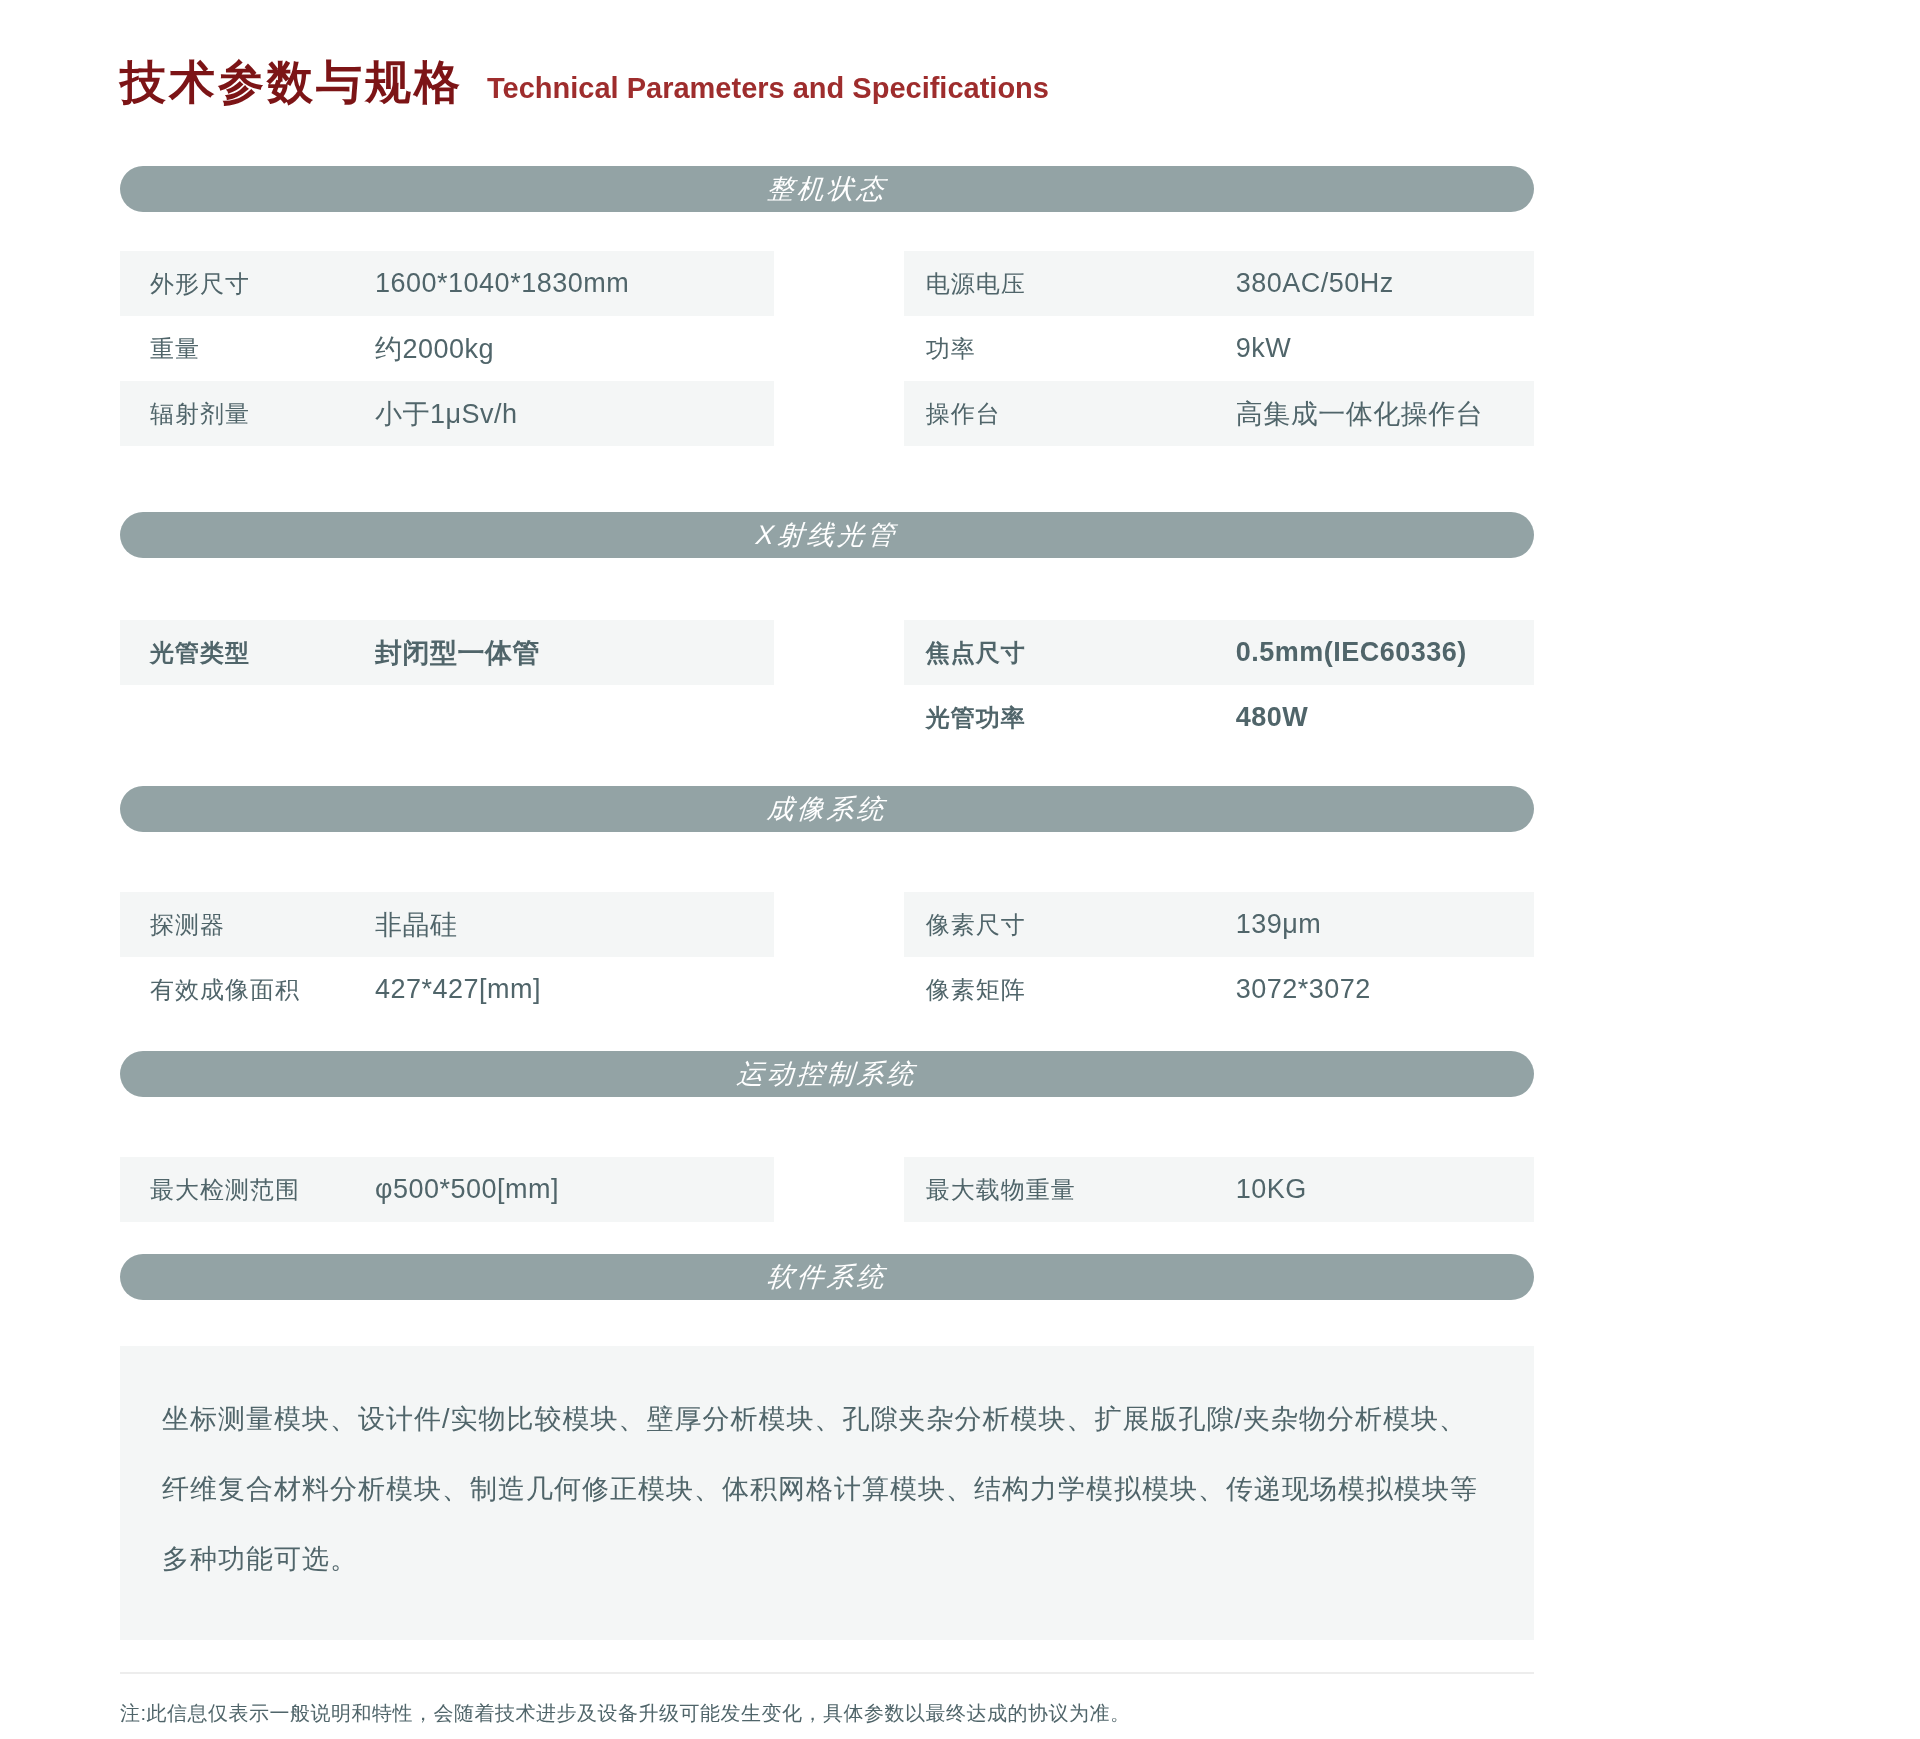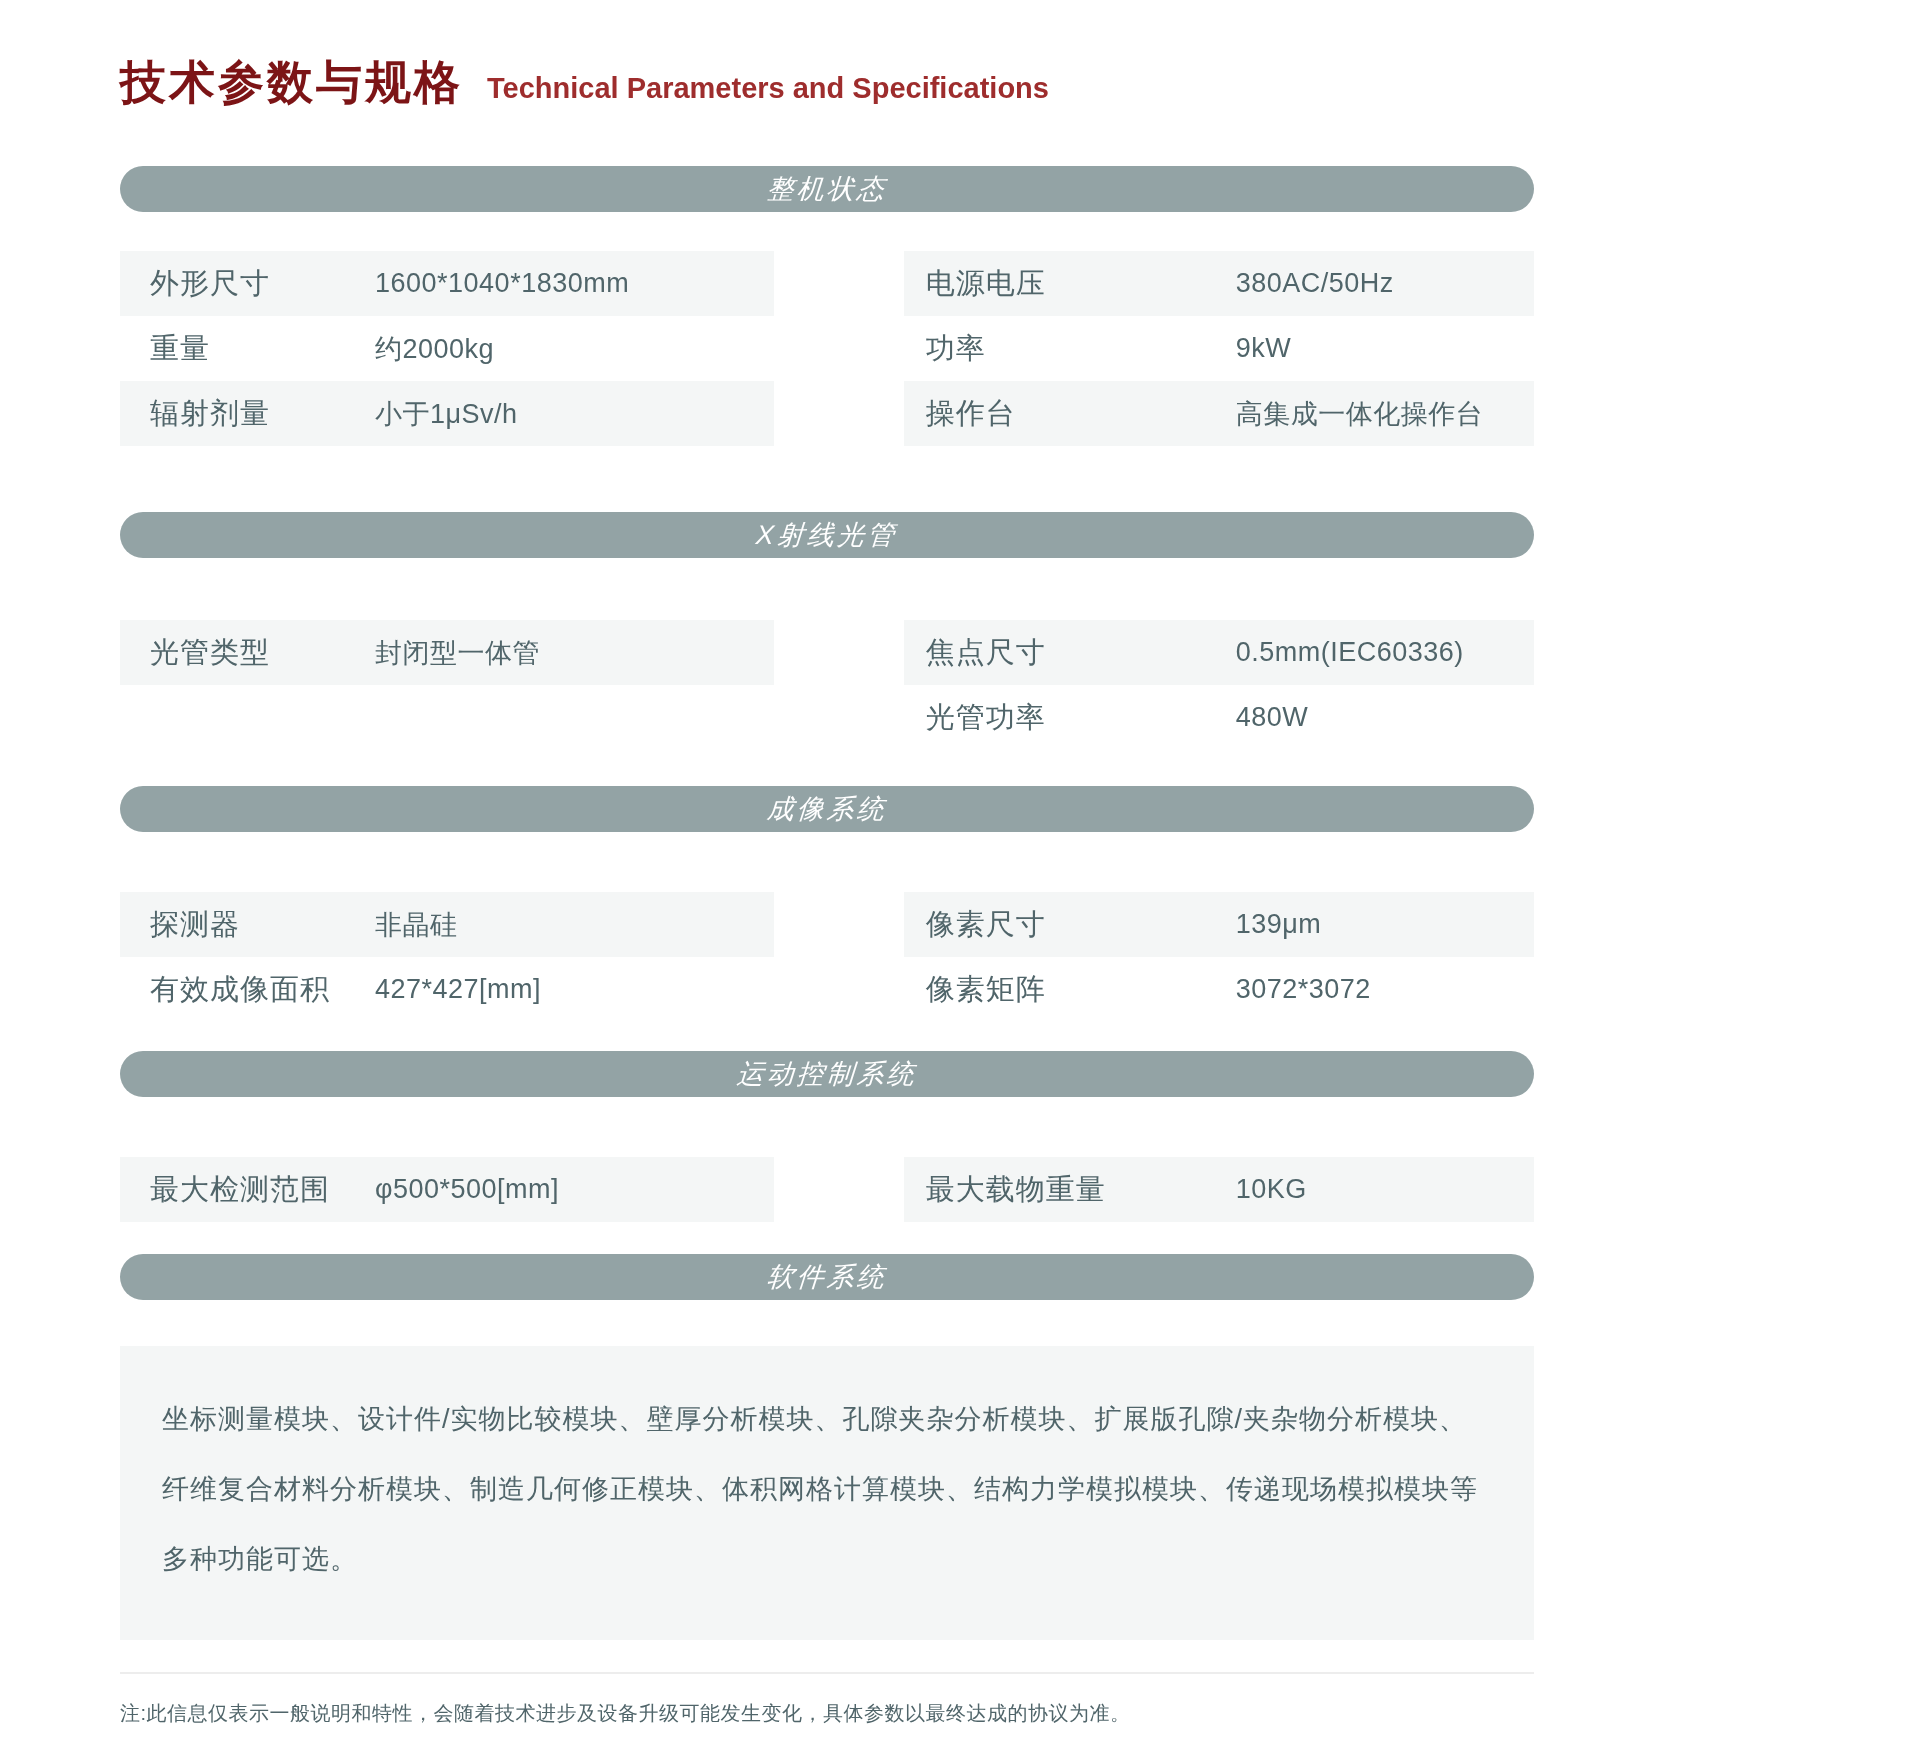--- a/index.html
+++ b/index.html
@@ -70,31 +70,31 @@
   .col.right{width:757px;}
   .row{
     height:65px;
     display:flex;
     align-items:center;
   }
   .row.alt{background:var(--c-row-alt);}
   .col.left .row{padding-left:30px;}
   .col.right .row{padding-left:22px;}
   .lbl{
-    font-size:29px;
+    font-size:24px;
     letter-spacing:1px;
     flex:0 0 auto;
   }
   .col.left .lbl{width:225px;}
   .col.right .lbl{width:310px;}
   .val{font-size:27px;letter-spacing:0.5px;}
   
   section{margin-bottom:0;}
   section.s1 .rows{margin-top:39px;margin-bottom:66px;}
-  section.s2 .rows{margin-top:62px;margin-bottom:36px;}
+  section.s2 .rows{margin-top:62px;margin-bottom:36px;font-weight:bold;}
   section.s3 .rows{margin-top:60px;margin-bottom:29px;}
   section.s4 .rows{margin-top:60px;margin-bottom:32px;}
   
   .para-box{
     margin-top:46px;
     background:var(--c-row-alt);
     padding:38px 50px 46px 42px;
     min-height:237px;
   }
   .para-box p{

